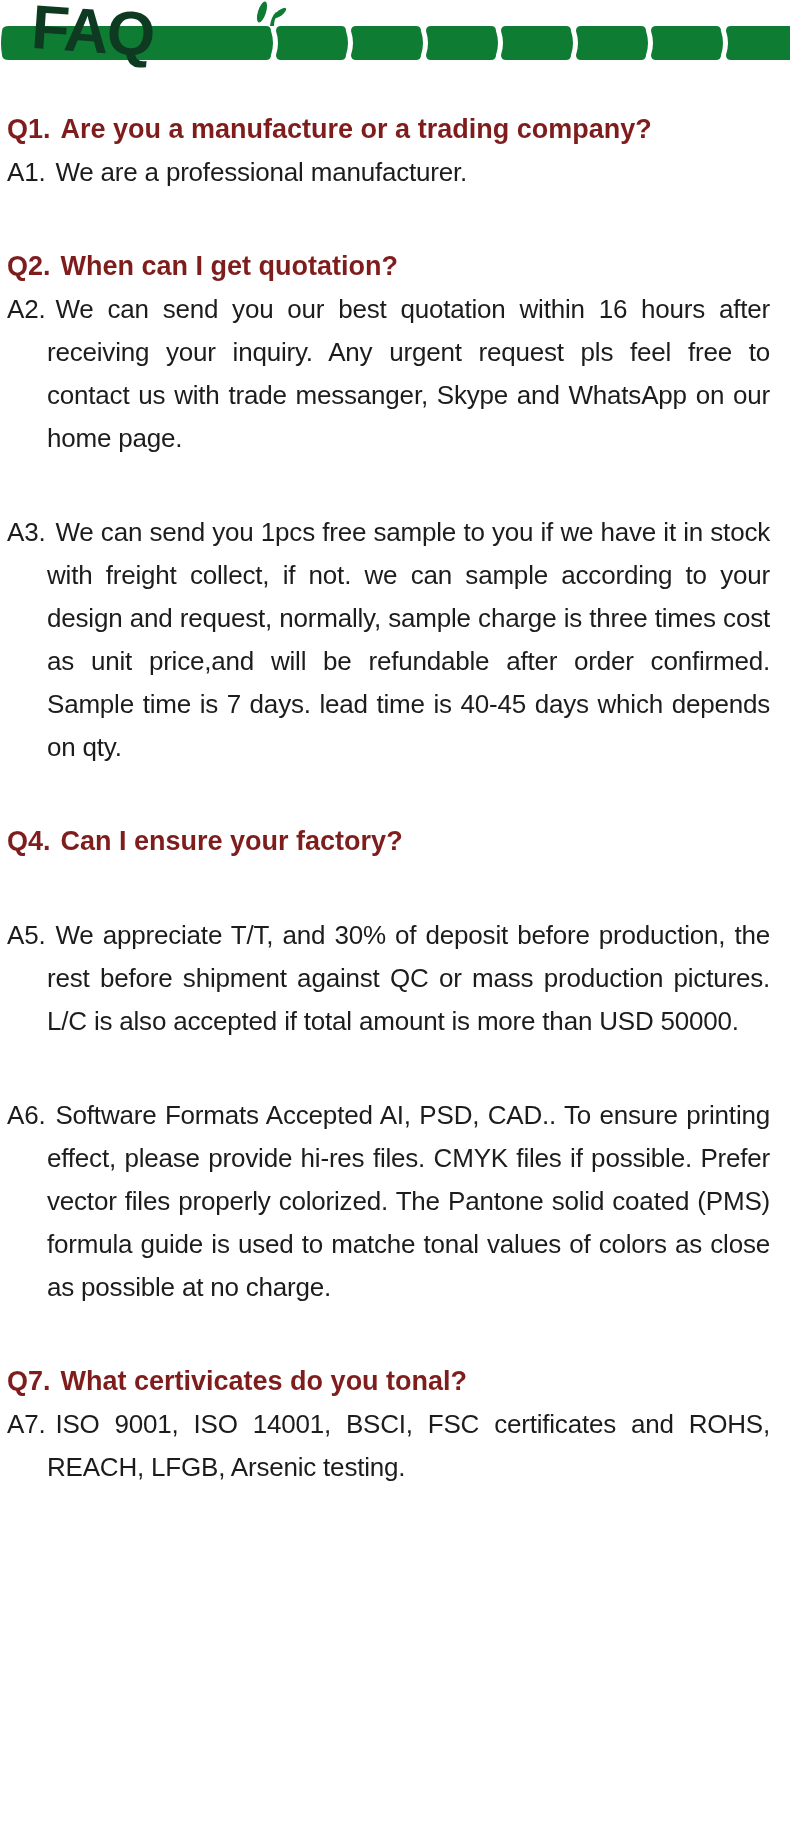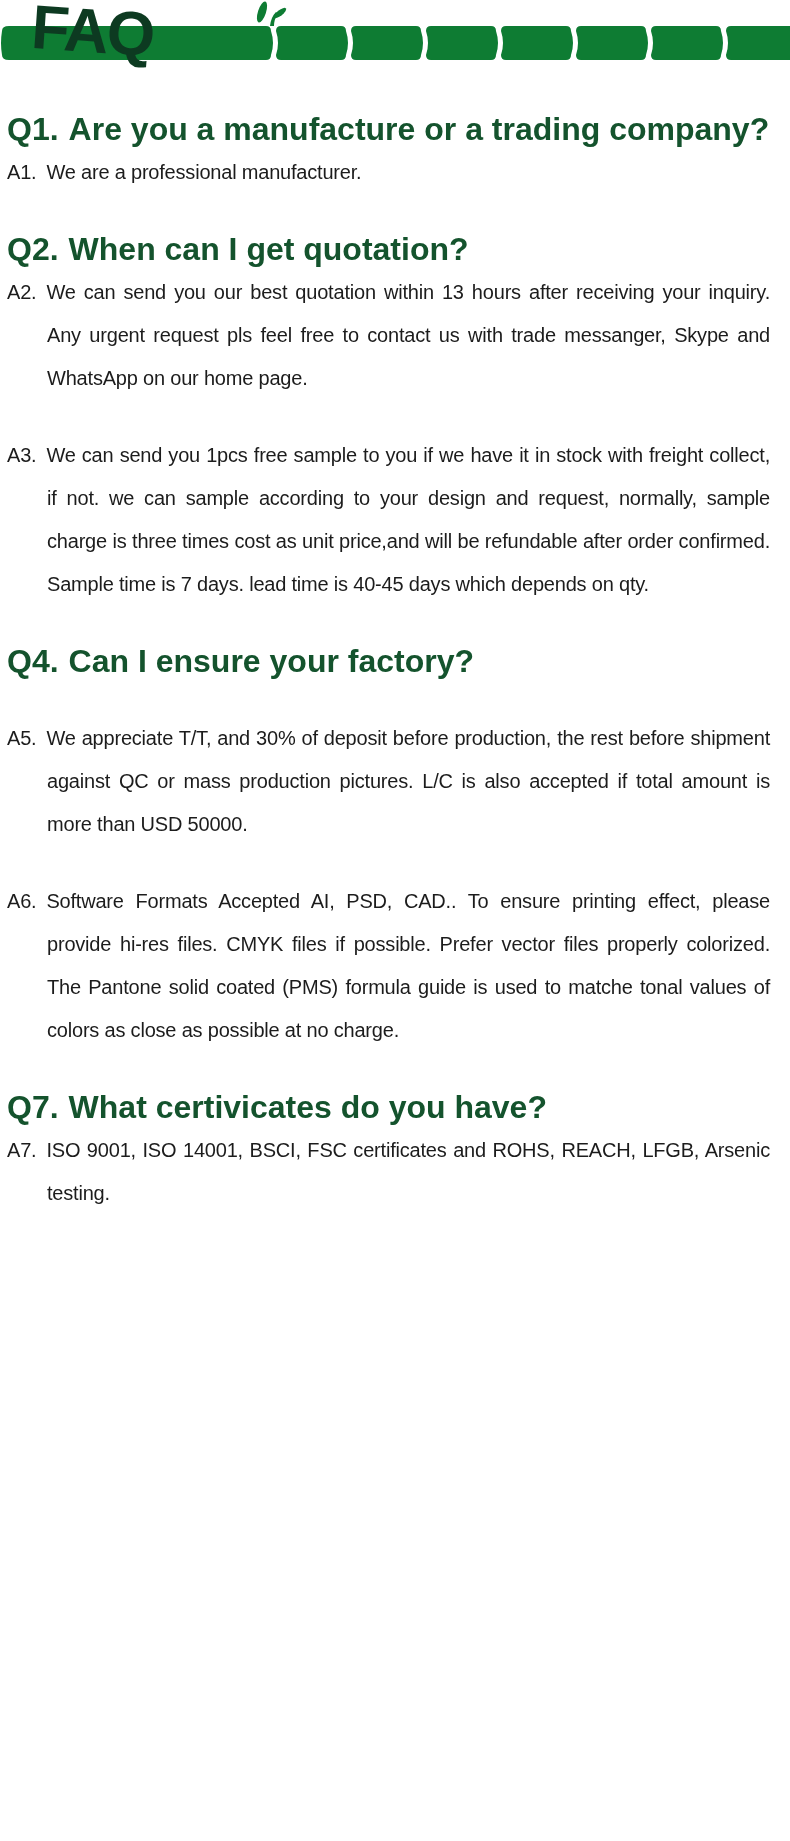--- a/index.html
+++ b/index.html
@@ -36,35 +36,35 @@
     transform-origin: left top;
     line-height: 1;
     user-select: none;
   }
 
   
   .content {
     padding: 36px 20px 20px 7px;
   }
   .qa-item + .qa-item {
-    margin-top: 34px;
+    margin-top: 51px;
   }
   .question, .answer {
     margin: 0;
     line-height: 43px;
     padding-left: 40px;
     text-indent: -40px;
   }
   .question {
-    font-size: 32px;
+    font-size: 27px;
     font-weight: 700;
-    color: #14532d;
+    color: #7f1d1d;
   }
   .answer {
-    font-size: 20px;
+    font-size: 26px;
     font-weight: 400;
     color: var(--text-color, #1c1c1c);
     text-align: justify;
     letter-spacing: -0.2px;
   }
   .q-label, .a-label {
     margin-right: 10px;
   }
 </style>
 </head>
@@ -91,37 +91,37 @@
 
 <main class="content">
 
   <section class="qa-item">
     <p class="question"><span class="q-label">Q1.</span><span class="q-text">Are you a manufacture or a trading company?</span></p>
     <p class="answer"><span class="a-label">A1.</span><span class="a-text">We are a professional manufacturer.</span></p>
   </section>
 
   <section class="qa-item">
     <p class="question"><span class="q-label">Q2.</span><span class="q-text">When can I get quotation?</span></p>
-    <p class="answer"><span class="a-label">A2.</span><span class="a-text">We can send you our best quotation within 13 hours after receiving your inquiry. Any urgent request pls feel free to contact us with trade messanger, Skype and WhatsApp on our home page.</span></p>
+    <p class="answer"><span class="a-label">A2.</span><span class="a-text">We can send you our best quotation within 16 hours after receiving your inquiry. Any urgent request pls feel free to contact us with trade messanger, Skype and WhatsApp on our home page.</span></p>
   </section>
 
   <section class="qa-item">
     <p class="answer"><span class="a-label">A3.</span><span class="a-text">We can send you 1pcs free sample to you if we have it in stock with freight collect, if not. we can sample according to your design and request, normally, sample charge is three times cost as unit price,and will be refundable after order confirmed. Sample time is 7 days. lead time is 40-45 days which depends on qty.</span></p>
   </section>
 
   <section class="qa-item">
     <p class="question"><span class="q-label">Q4.</span><span class="q-text">Can I ensure your factory?</span></p>
   </section>
 
   <section class="qa-item">
     <p class="answer"><span class="a-label">A5.</span><span class="a-text">We appreciate T/T, and 30% of deposit before production, the rest before shipment against QC or mass production pictures. L/C is also accepted if total amount is more than USD 50000.</span></p>
   </section>
 
   <section class="qa-item">
     <p class="answer"><span class="a-label">A6.</span><span class="a-text">Software Formats Accepted AI, PSD, CAD.. To ensure printing effect, please provide hi-res files. CMYK files if possible. Prefer vector files properly colorized. The Pantone solid coated (PMS) formula guide is used to matche tonal values of colors as close as possible at no charge.</span></p>
   </section>
 
   <section class="qa-item">
-    <p class="question"><span class="q-label">Q7.</span><span class="q-text">What certivicates do you have?</span></p>
+    <p class="question"><span class="q-label">Q7.</span><span class="q-text">What certivicates do you tonal?</span></p>
     <p class="answer"><span class="a-label">A7.</span><span class="a-text">ISO 9001, ISO 14001, BSCI, FSC certificates and ROHS, REACH, LFGB, Arsenic testing.</span></p>
   </section>
 
 </main>
 
 </body></html>

